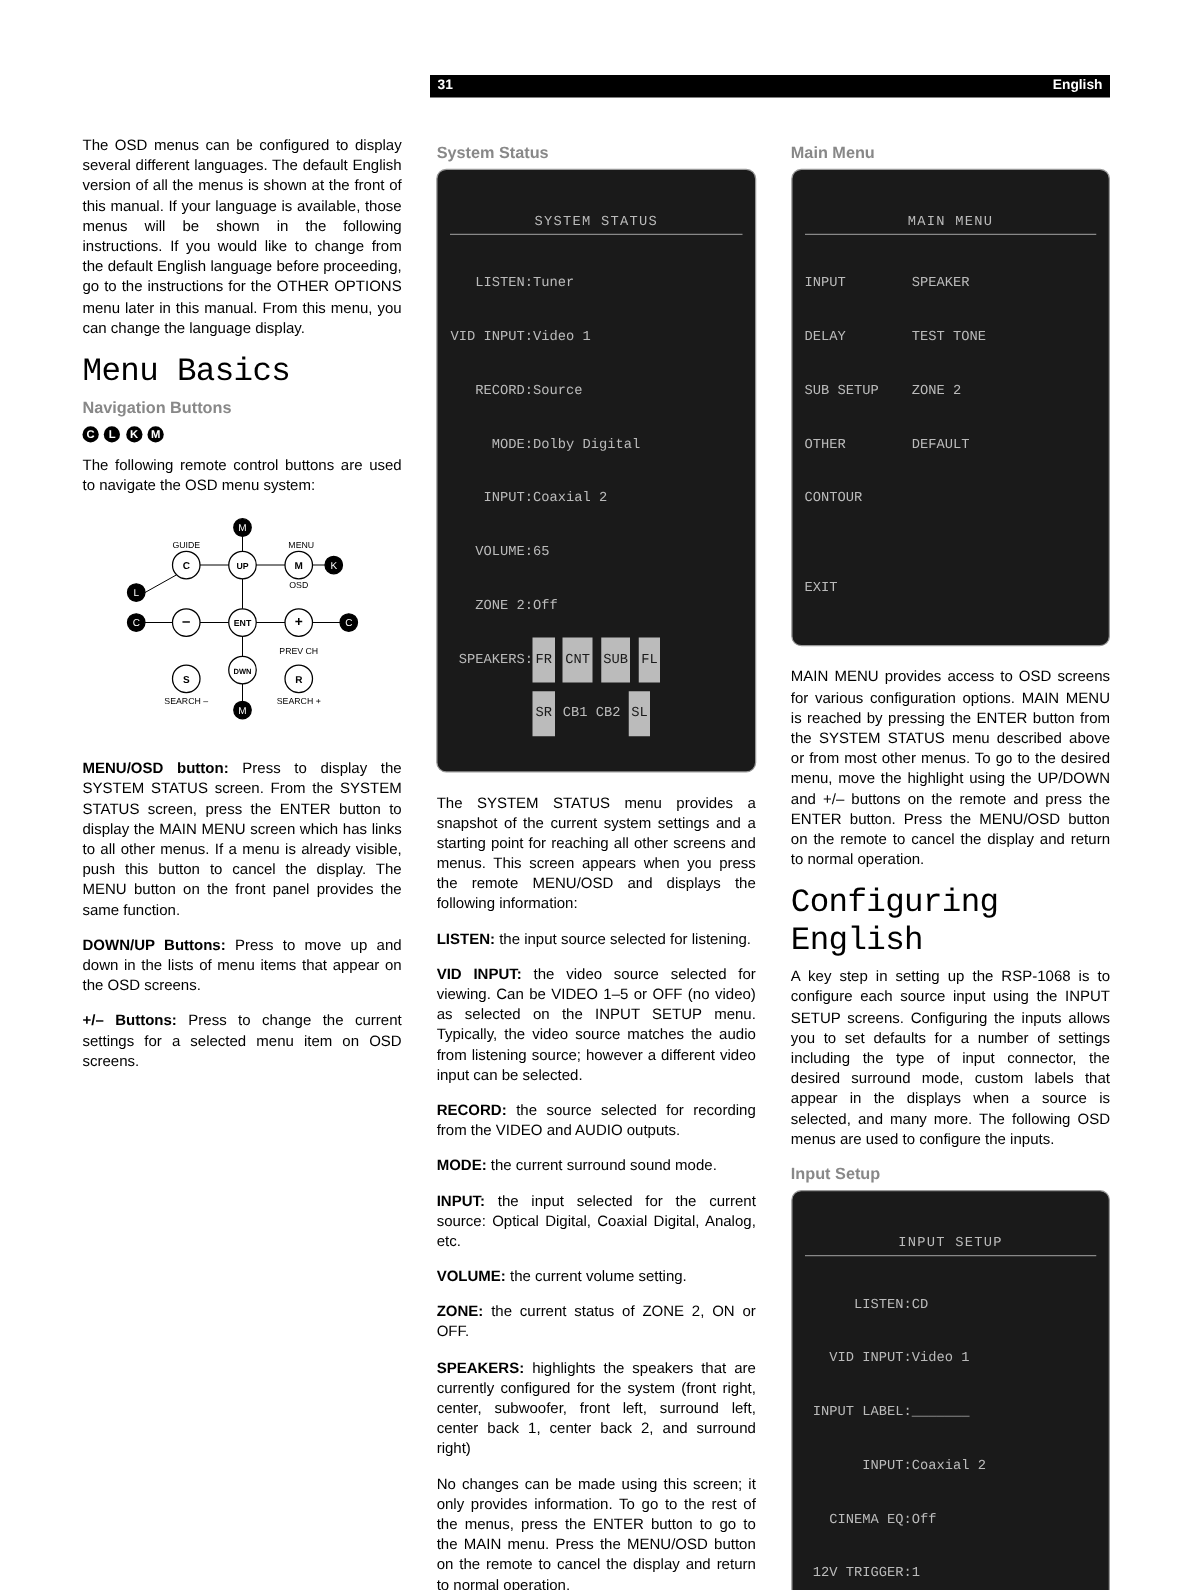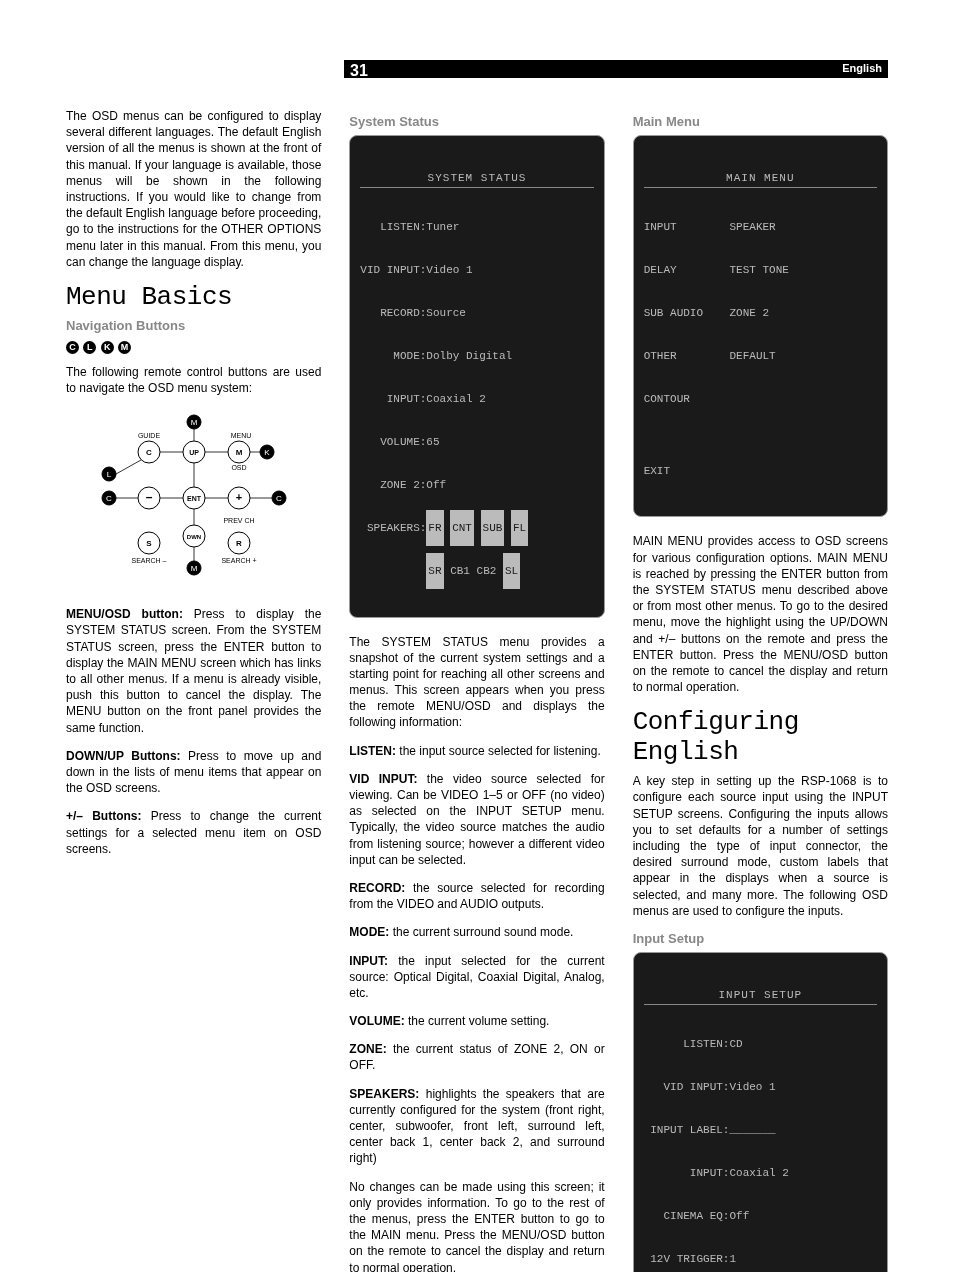--- a/index.html
+++ b/index.html
@@ -20,21 +20,21 @@
     height: 18px;
     margin-left: 278px;
     margin-bottom: 30px;
     position: relative;
   }
   .header-bar .page-num {
     position: absolute;
     left: 6px;
     top: 2px;
     font-weight: bold;
-    font-size: 16px;
+    font-size: 11px;
   }
   .header-bar .lang {
     position: absolute;
     right: 6px;
     top: 2px;
     font-weight: bold;
     font-size: 11px;
   }
   .columns {
     display: flex;
@@ -248,21 +248,21 @@
 
     </div>
 
     <div class="col">
       <div class="h2">Main Menu</div>
 
       <div class="osd">
         <div class="title">MAIN MENU</div>
         <span class="row"><span>INPUT</span>        <span>SPEAKER</span></span>
         <span class="row"><span>DELAY</span>        <span>TEST TONE</span></span>
-        <span class="row"><span>SUB AUDIO</span>    <span>ZONE 2</span></span>
+        <span class="row"><span>SUB SETUP</span>    <span>ZONE 2</span></span>
         <span class="row"><span>OTHER</span>        <span>DEFAULT</span></span>
         <span class="row">CONTOUR</span>
         <span class="row"></span>
         <span class="row">EXIT</span>
       </div>
 
       <p>MAIN MENU provides access to OSD screens for various configuration options. MAIN MENU is reached by pressing the ENTER button from the SYSTEM STATUS menu described above or from most other menus. To go to the desired menu, move the highlight using the UP/DOWN and +/– buttons on the remote and press the ENTER button. Press the MENU/OSD button on the remote to cancel the display and return to normal operation.</p>
 
       <div class="h1">Configuring English</div>
 

